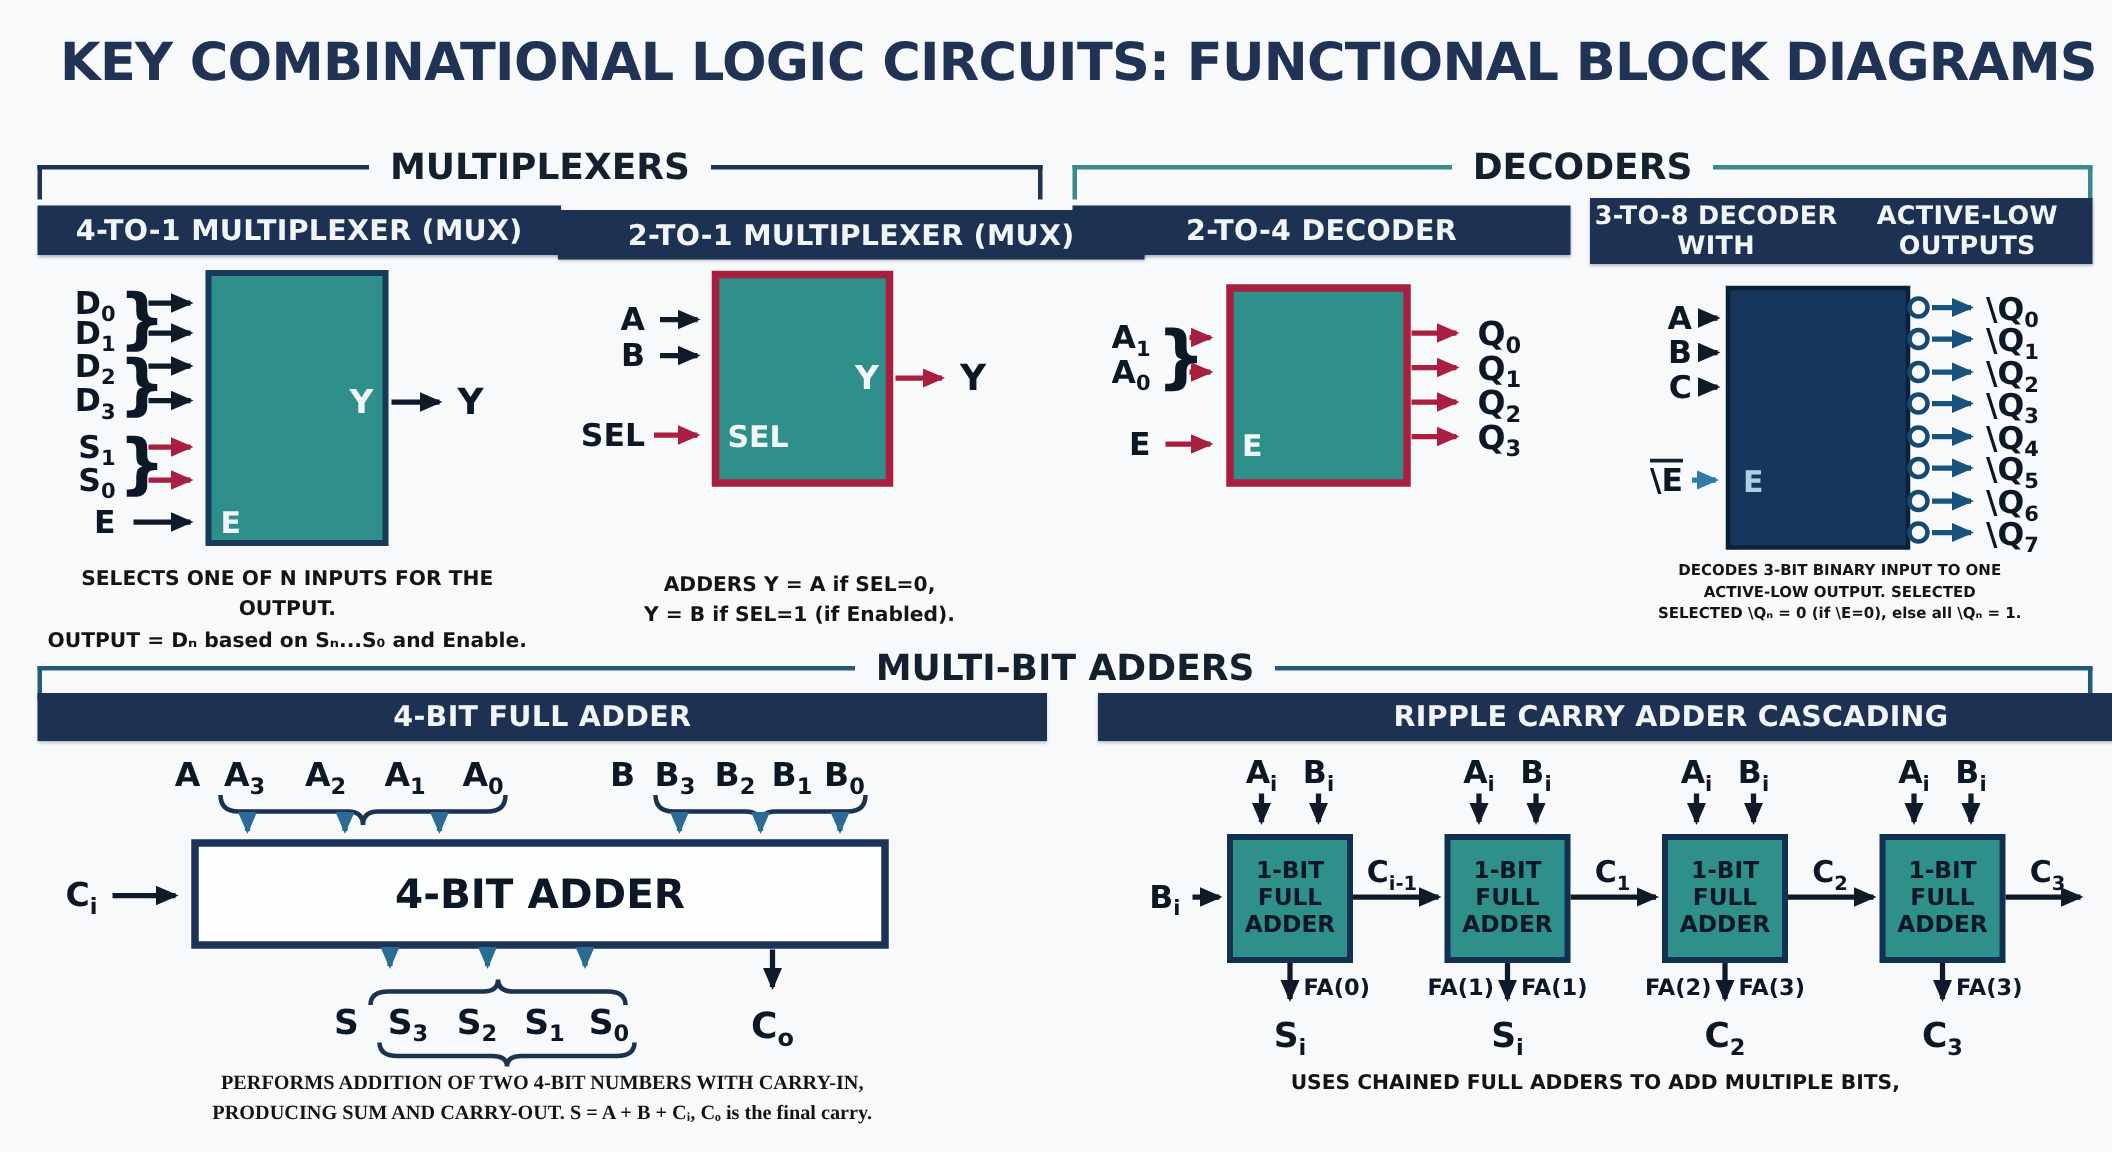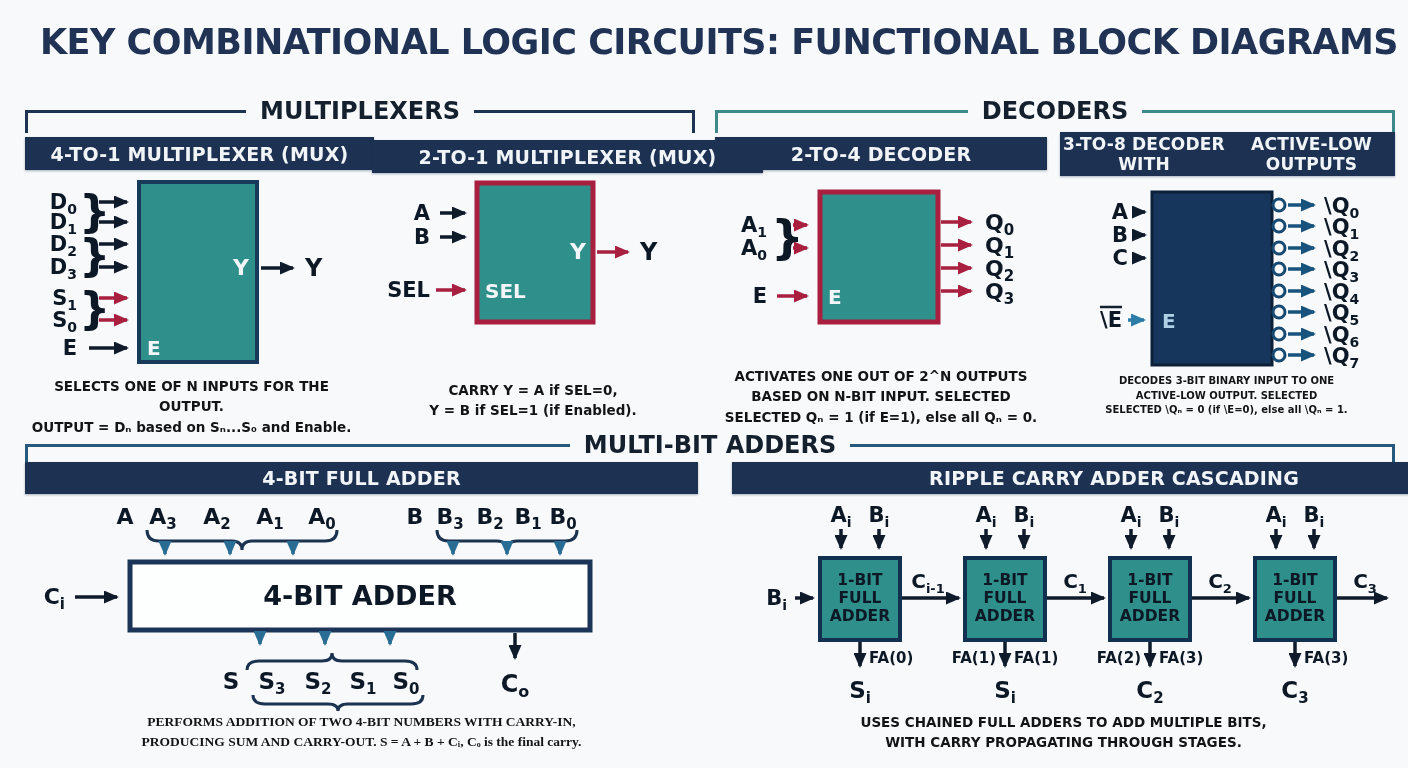--- a/index.html
+++ b/index.html
@@ -131,21 +131,21 @@
       <line x1="70" y1="65" x2="95" y2="65" marker-end="url(#ar-ink)"></line>
     </g>
     <text x="60" y="125" font-size="21" text-anchor="end">SEL</text>
     <line x1="66" y1="118" x2="95" y2="118" stroke="#a81f3f" stroke-width="3.5" marker-end="url(#ar-crim)"></line>
     <text x="115" y="126" font-size="20" class="wht">SEL</text>
     <text x="216" y="87" font-size="22" text-anchor="end" class="wht">Y</text>
     <line x1="227" y1="80" x2="258" y2="80" stroke="#a81f3f" stroke-width="3.5" marker-end="url(#ar-crim)"></line>
     <text x="270" y="88" font-size="24">Y</text>
   </svg>
   <div class="cap" style="left:370px;top:380px;width:326px;">
-    <div>CARRY Y = A if SEL=0,</div>
+    <div>ADDERS Y = A if SEL=0,</div>
     <div>Y = B if SEL=1 (if Enabled).</div>
   </div>
 
   <svg class="diagram" style="left:715px;top:172px;" width="343" height="196" viewBox="0 0 343 196">
     <rect x="105" y="20" width="118" height="130" fill="#2f8f8a" stroke="#a81f3f" stroke-width="5"></rect>
     <g font-size="21" text-anchor="end">
       <text x="52" y="60"><tspan>A</tspan><tspan dy="5" font-size="14">1</tspan></text>
       <text x="52" y="83"><tspan>A</tspan><tspan dy="5" font-size="14">0</tspan></text>
     </g>
     <text x="56" y="81" font-size="46" fill="#a81f3f">}</text>
@@ -162,25 +162,20 @@
       <line x1="226" y1="96" x2="256" y2="96" marker-end="url(#ar-crim)"></line>
       <line x1="226" y1="119" x2="256" y2="119" marker-end="url(#ar-crim)"></line>
     </g>
     <g font-size="22">
       <text x="270" y="58"><tspan>Q</tspan><tspan dy="5" font-size="15">0</tspan></text>
       <text x="270" y="81"><tspan>Q</tspan><tspan dy="5" font-size="15">1</tspan></text>
       <text x="270" y="104"><tspan>Q</tspan><tspan dy="5" font-size="15">2</tspan></text>
       <text x="270" y="127"><tspan>Q</tspan><tspan dy="5" font-size="15">3</tspan></text>
     </g>
   </svg>
-  <div class="cap" style="left:715px;top:366px;width:332px;">
-    <div>ACTIVATES ONE OUT OF 2^N OUTPUTS</div>
-    <div>BASED ON N-BIT INPUT. SELECTED</div>
-    <div>SELECTED Qₙ = 1 (if E=1), else all Qₙ = 0.</div>
-  </div>
 
   <svg class="diagram" style="left:1058px;top:178px;" width="350" height="195" viewBox="0 0 350 195">
     <rect x="94" y="14" width="120" height="173" fill="#16365c" stroke="#0c2137" stroke-width="3"></rect>
     <g font-size="21" text-anchor="end">
       <text x="70" y="41">A</text>
       <text x="70" y="64">B</text>
       <text x="70" y="87">C</text>
     </g>
     <g stroke="#0f1b2b" stroke-width="3.5">
       <line x1="76" y1="34" x2="87" y2="34" marker-end="url(#ar-ink)"></line>
@@ -359,16 +354,15 @@
     </g>
     <g font-size="23" text-anchor="middle">
       <text x="145" y="198"><tspan>S</tspan><tspan dy="5" font-size="15">i</tspan></text>
       <text x="290" y="198"><tspan>S</tspan><tspan dy="5" font-size="15">i</tspan></text>
       <text x="435" y="198"><tspan>C</tspan><tspan dy="5" font-size="15">2</tspan></text>
       <text x="580" y="198"><tspan>C</tspan><tspan dy="5" font-size="15">3</tspan></text>
     </g>
   </svg>
   <div class="cap" style="left:732px;top:712px;width:663px;">
     <div>USES CHAINED FULL ADDERS TO ADD MULTIPLE BITS,</div>
-    <div>WITH CARRY PROPAGATING THROUGH STAGES.</div>
   </div>
 
 </div>
 
 </body></html>

